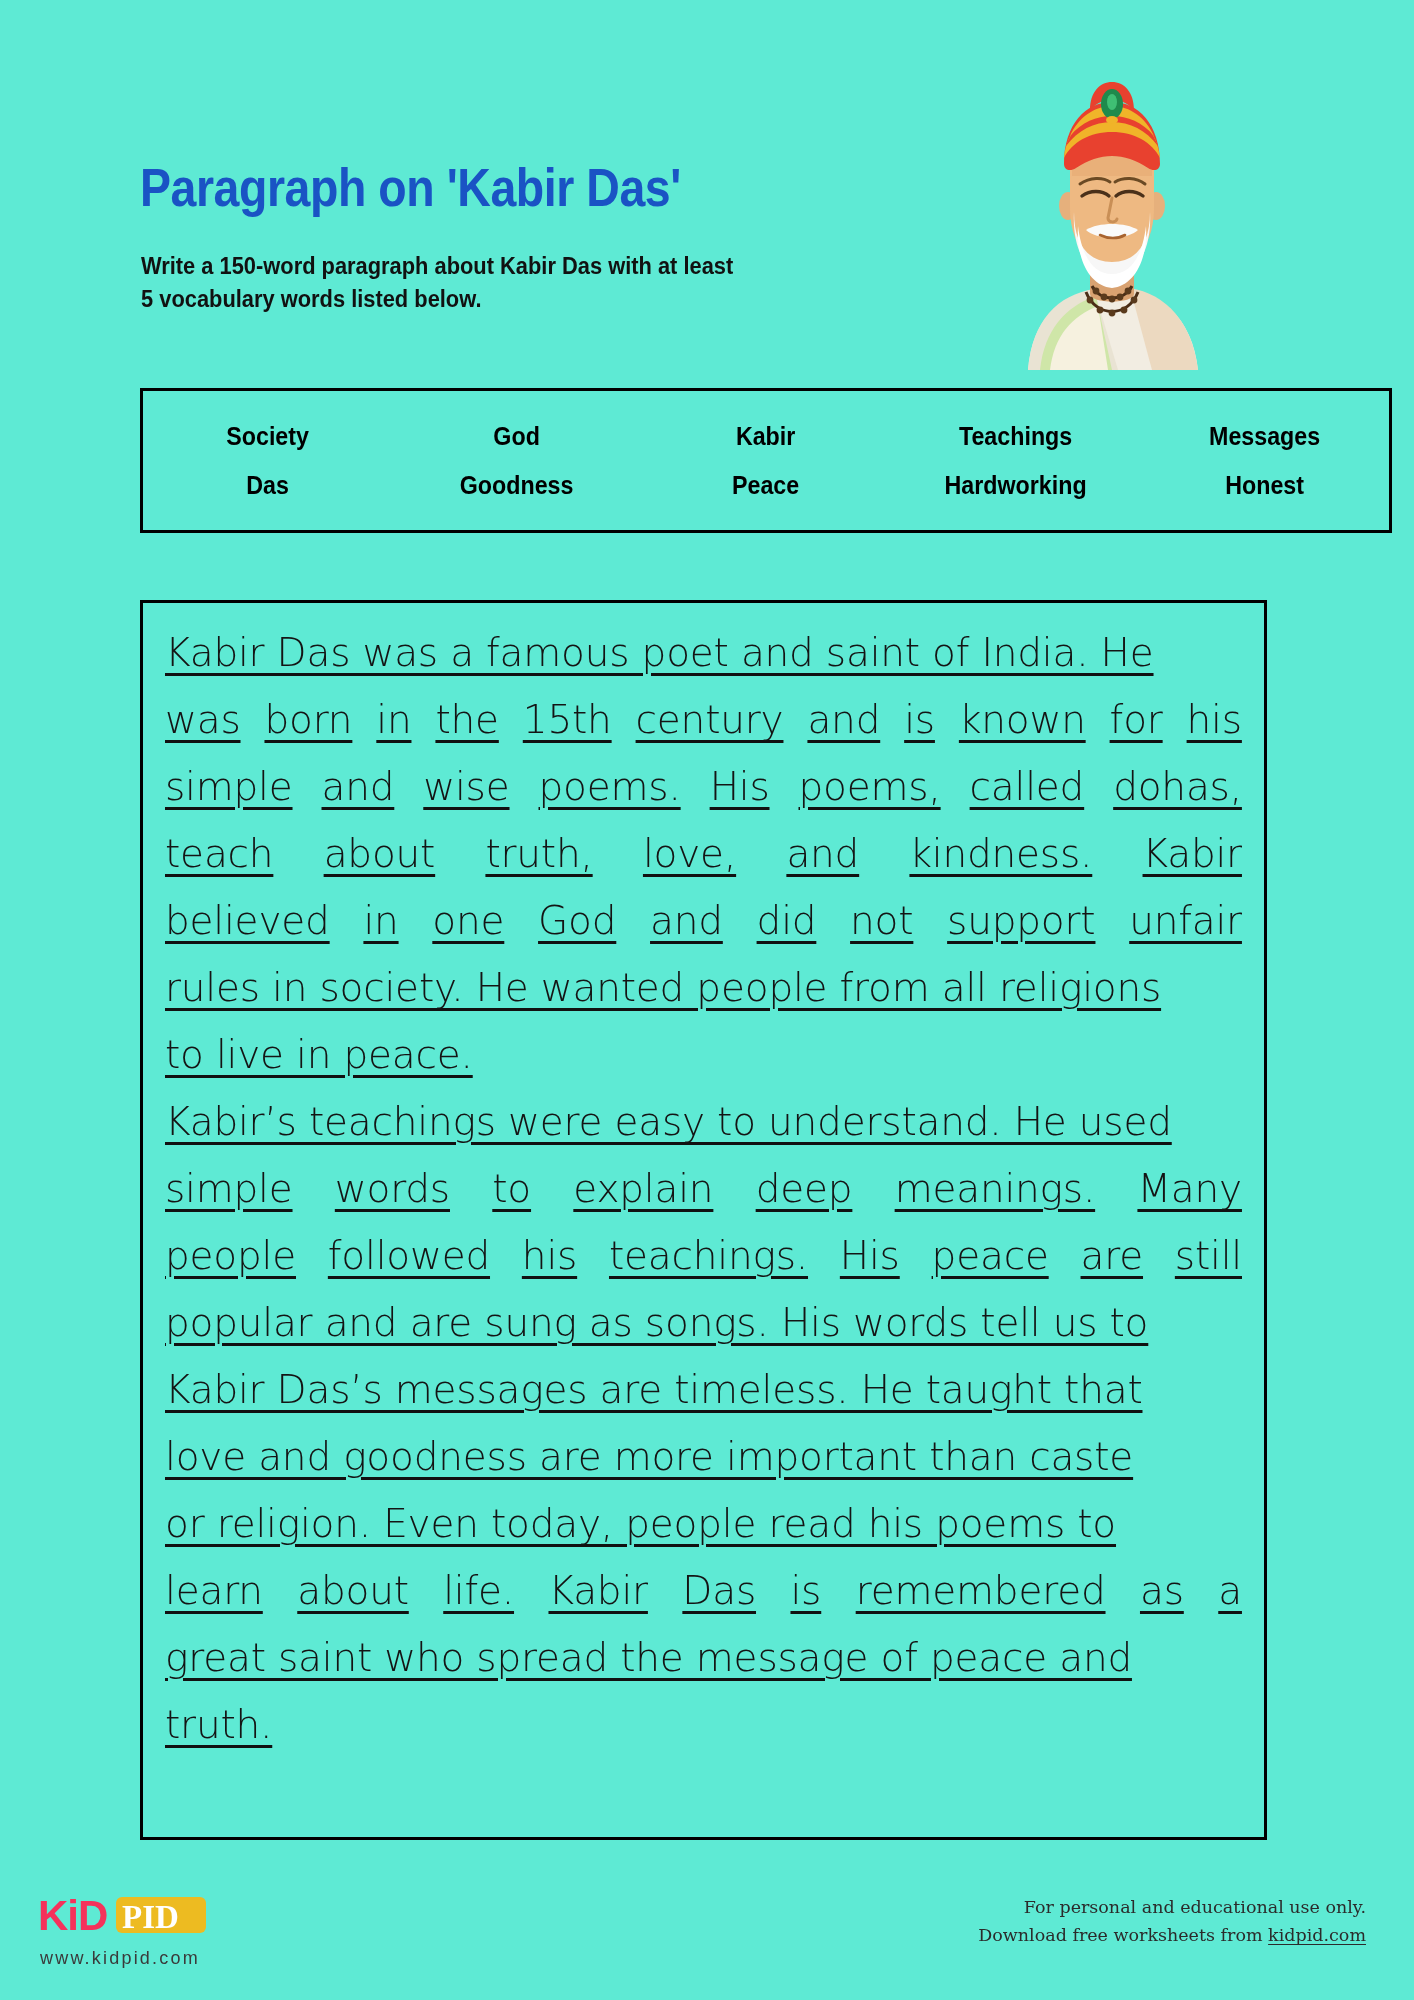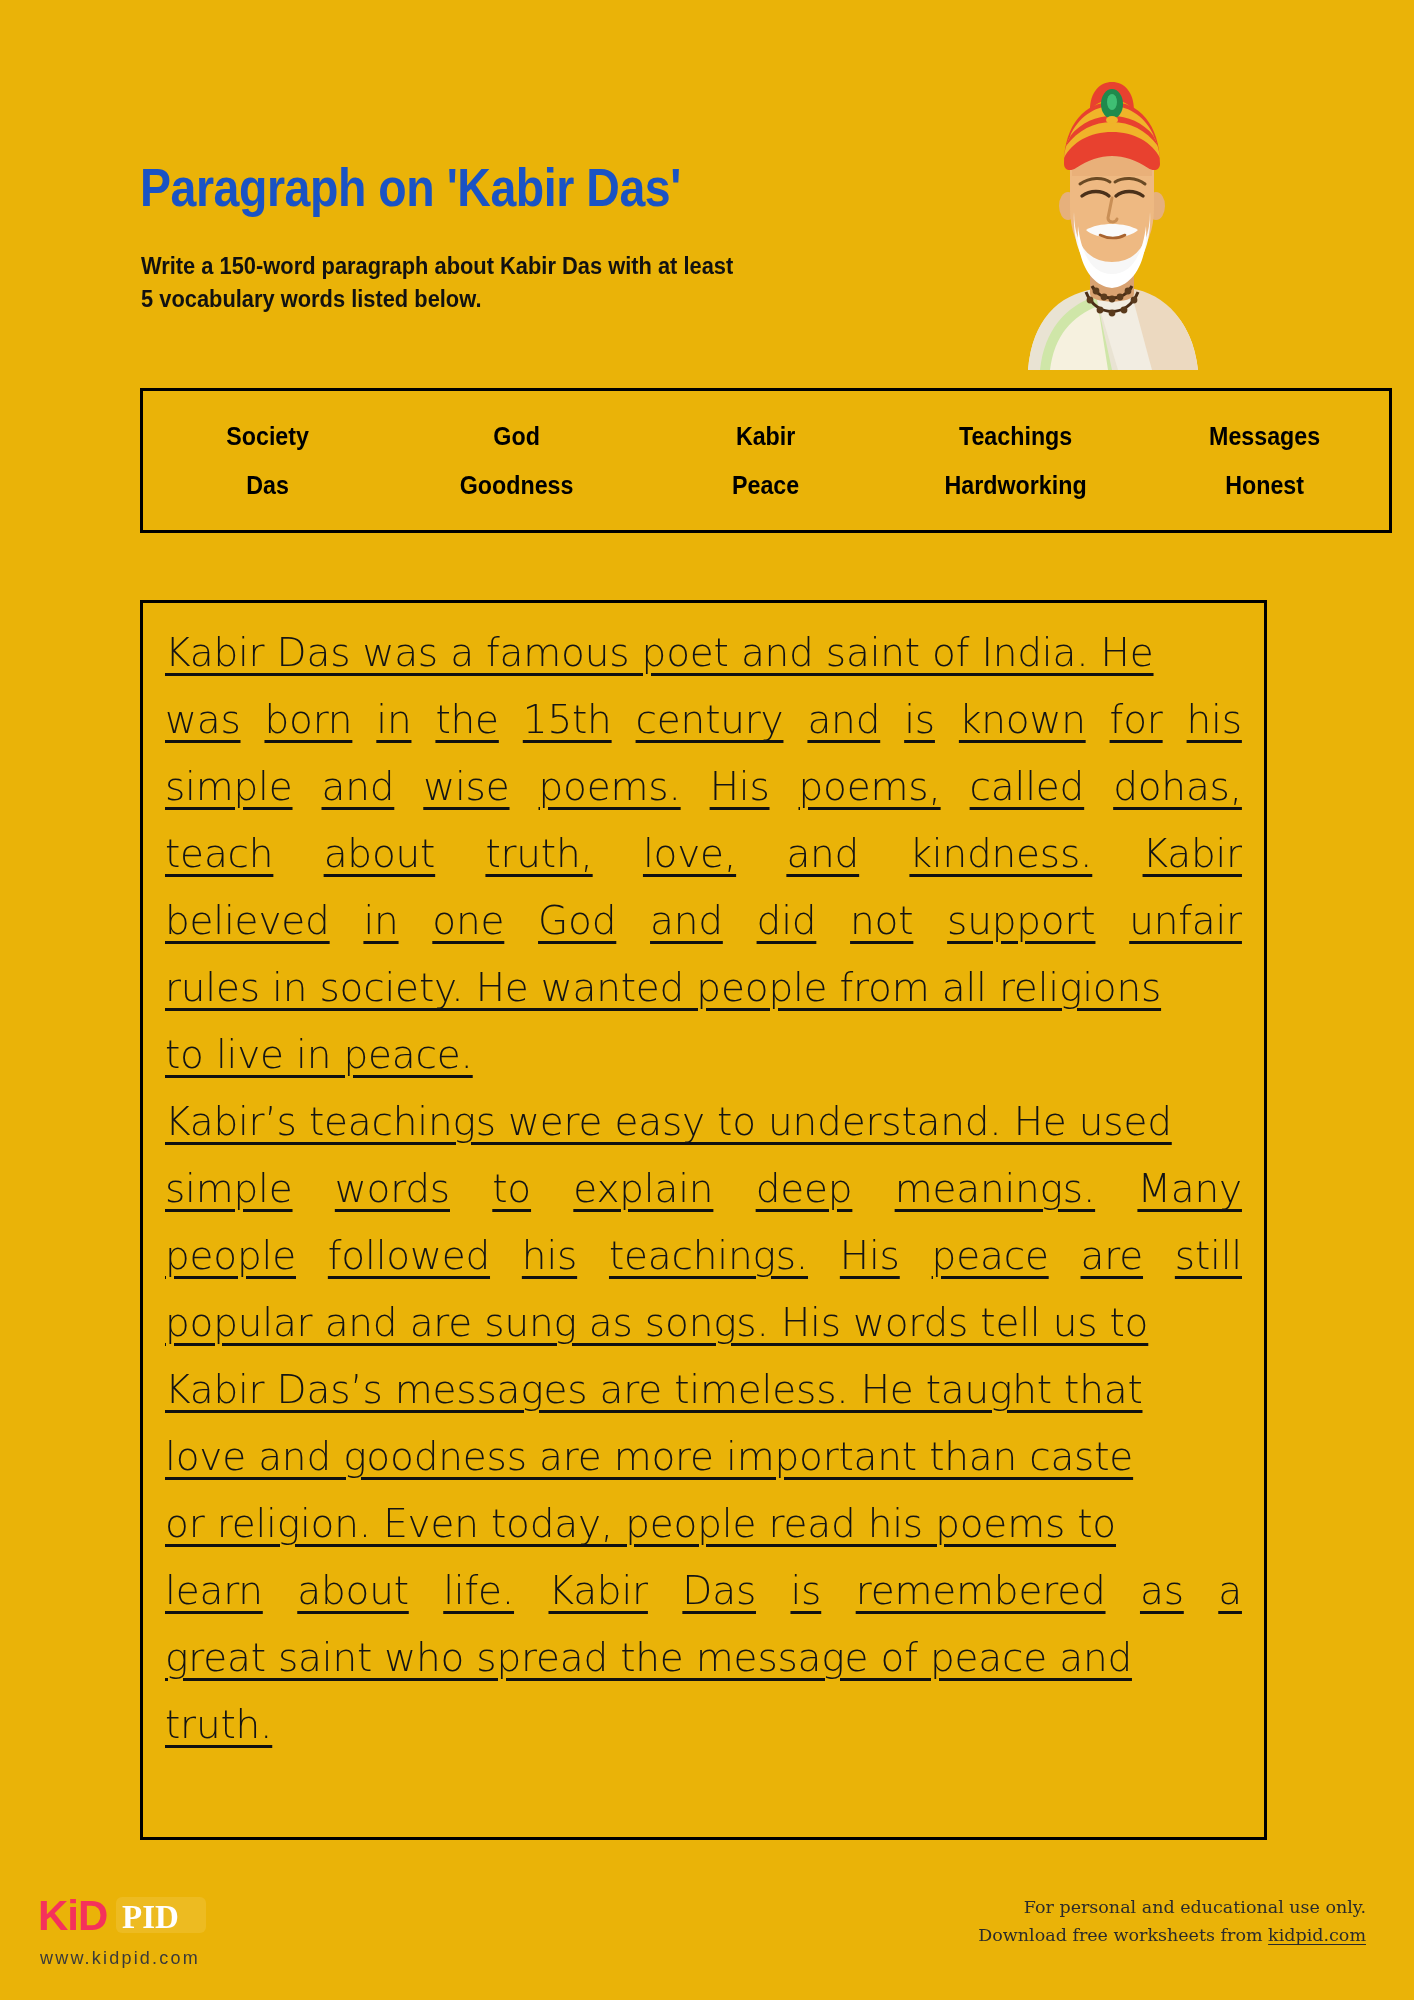--- a/index.html
+++ b/index.html
@@ -1,18 +1,18 @@
 <!DOCTYPE html>
 <html><head>
 <meta charset="utf-8">
 <style>
   html,body{margin:0;padding:0;background:#ffffff;}
   body{width:1414px;height:2000px;position:relative;font-family:"Liberation Sans",sans-serif;overflow:hidden;}
 
-  .page{position:absolute;inset:0;background:#eab308;}
+  .page{position:absolute;inset:0;background:#5eead4;}
 
   
   .title{
     position:absolute;left:140px;top:160px;
     font-family:"Liberation Sans",sans-serif;
     font-weight:bold;
     font-size:54px;
     letter-spacing:-0.5px;
     color:#1a53c4;
     transform:scaleX(0.86);

